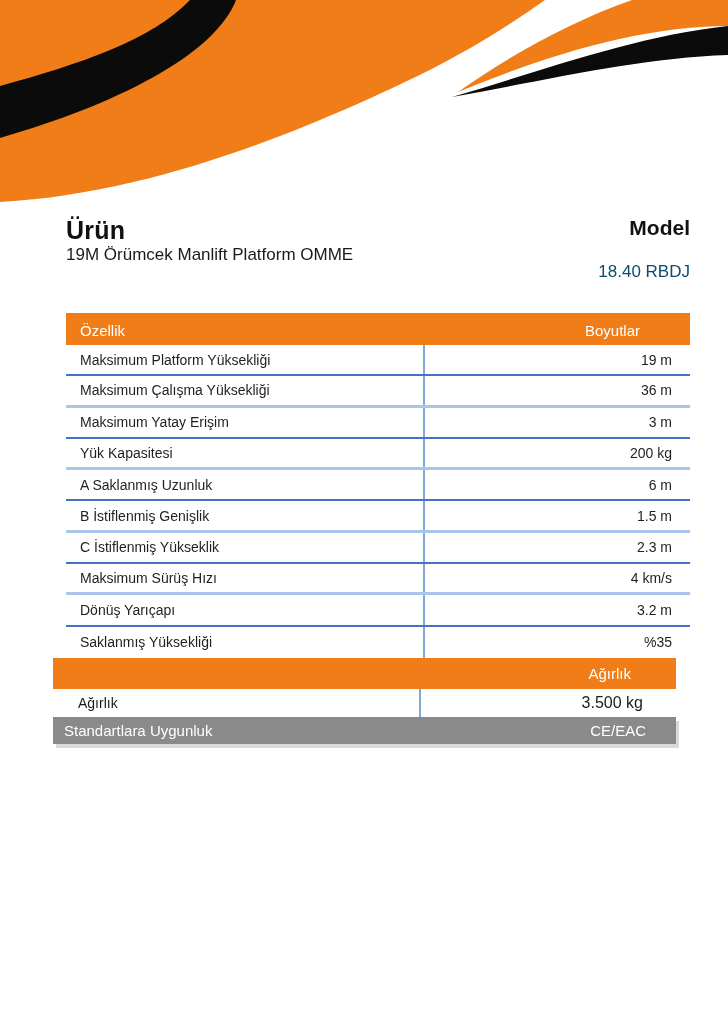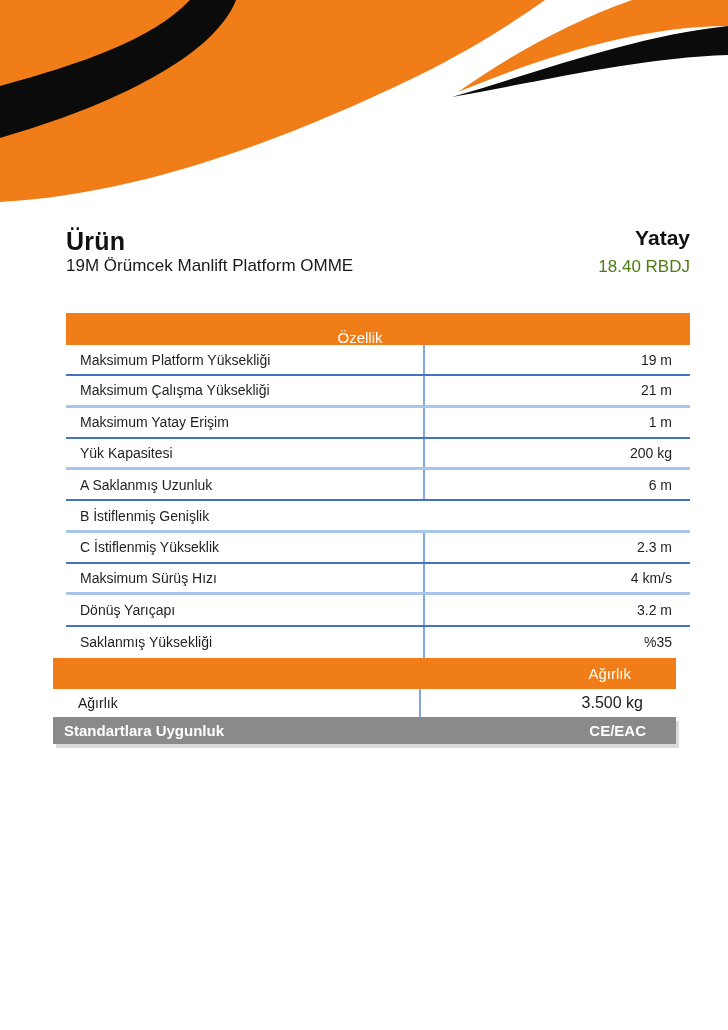--- a/index.html
+++ b/index.html
@@ -11,36 +11,36 @@
     background: #ffffff;
     overflow: hidden;
     font-family: "Liberation Sans", sans-serif;
     color: #1c1c1c;
   }
   .wave { position: absolute; top: 0; left: 0; display: block; }
 
   
   .doc-header {
     position: absolute;
-    top: 226px; left: 66px; width: 624px;
-    display: flex; justify-content: space-between; align-items: center;
+    top: 216px; left: 66px; width: 624px;
+    display: flex; justify-content: space-between; align-items: flex-start;
   }
   .doc-header .left  { text-align: left; }
   .doc-header .right { text-align: right; }
   .h-title   { font-size: 25px; font-weight: 800; color: #111; letter-spacing: 0.2px; }
   .h-model   { font-size: 21px; font-weight: 800; color: #111; }
   .h-sub     { font-size: 17px; font-weight: 500; color: #1a1a1a; }
-  .h-modelno { font-size: 17px; font-weight: 500; color: #4d7c0f; margin-top: 7px; }
+  .h-modelno { font-size: 17px; font-weight: 500; color: #0c4a6e; margin-top: 22px; }
 
   
   .spec-table { position: absolute; top: 313px; left: 66px; width: 624px; }
   .band {
     height: 32px; background: #F07D17; color: #ffffff;
     display: flex; justify-content: space-between; align-items: center;
-    padding: 16px 50px 0 14px; font-size: 15px; font-weight: 500; flex-direction: column;
+    padding: 2px 50px 0 14px; font-size: 15px; font-weight: 500;
   }
   .rows .row { display: flex; align-items: stretch; height: 31.3px; border-bottom: 2px solid #4472C4; }
   .rows .row:nth-child(even) { border-bottom: 3px solid #A9C6EA; }
   .rows .row:last-child { border-bottom: none; }
   .row .cell-label {
     flex: 0 0 357px; display: flex; align-items: center;
     padding-left: 14px; font-size: 14px; font-weight: 500; color: #1f1f1f;
   }
   .row .cell-value {
     flex: 1; display: flex; align-items: center; justify-content: flex-end;
@@ -61,21 +61,21 @@
     padding-left: 25px; font-size: 14px; font-weight: 500;
   }
   .wrow .cell-value {
     flex: 1; display: flex; align-items: center; justify-content: flex-end;
     border-left: 2px solid #7FA8DC;
     padding-right: 33px; font-size: 16px; font-weight: 500;
   }
   .standards {
     height: 27px; background: #8A8A8A; color: #ffffff;
     display: flex; justify-content: space-between; align-items: center;
-    padding: 0 30px 0 11px; font-size: 15px; font-weight: 700;
+    padding: 0 30px 0 11px; font-size: 15px; font-weight: 400;
     box-shadow: 3px 4px 0 #DADADA;
   }
 </style>
 </head>
 <body>
 
 <div class="page">
 
   <svg class="wave" width="728" height="210" viewBox="0 0 728 210" aria-hidden="true">
     <path fill="#F07D17" d="M0,0 L545,0 C500,32 452,60 405,82 C310,127 155,194 0,202 Z"></path>
@@ -83,53 +83,54 @@
     <path fill="#F07D17" d="M632,0 L728,0 L728,26 C640,26 545,56 458,92 C512,54 572,21 632,0 Z"></path>
     <path fill="#0B0B0B" d="M728,26 L728,55 C638,58 548,80 452,97 C545,70 635,36 728,26 Z"></path>
   </svg>
 
   <div class="doc-header">
     <div class="left">
       <div class="h-title">Ürün</div>
       <div class="h-sub">19M Örümcek Manlift Platform OMME</div>
     </div>
     <div class="right">
-      <div class="h-model">Yatay</div>
+      <div class="h-model">Model</div>
       <div class="h-modelno">18.40 RBDJ</div>
     </div>
   </div>
 
   <div class="spec-table">
     <div class="band">
       <span>Özellik</span>
       <span>Boyutlar</span>
     </div>
     <div class="rows">
       <div class="row">
         <div class="cell-label">Maksimum Platform Yüksekliği</div>
         <div class="cell-value">19 m</div>
       </div>
       <div class="row">
         <div class="cell-label">Maksimum Çalışma Yüksekliği</div>
-        <div class="cell-value">21 m</div>
+        <div class="cell-value">36 m</div>
       </div>
       <div class="row">
         <div class="cell-label">Maksimum Yatay Erişim</div>
-        <div class="cell-value">1 m</div>
+        <div class="cell-value">3 m</div>
       </div>
       <div class="row">
         <div class="cell-label">Yük Kapasitesi</div>
         <div class="cell-value">200 kg</div>
       </div>
       <div class="row">
         <div class="cell-label">A Saklanmış Uzunluk</div>
         <div class="cell-value">6 m</div>
       </div>
       <div class="row">
         <div class="cell-label">B İstiflenmiş Genişlik</div>
+        <div class="cell-value">1.5 m</div>
       </div>
       <div class="row">
         <div class="cell-label">C İstiflenmiş Yükseklik</div>
         <div class="cell-value">2.3 m</div>
       </div>
       <div class="row">
         <div class="cell-label">Maksimum Sürüş Hızı</div>
         <div class="cell-value">4 km/s</div>
       </div>
       <div class="row">

